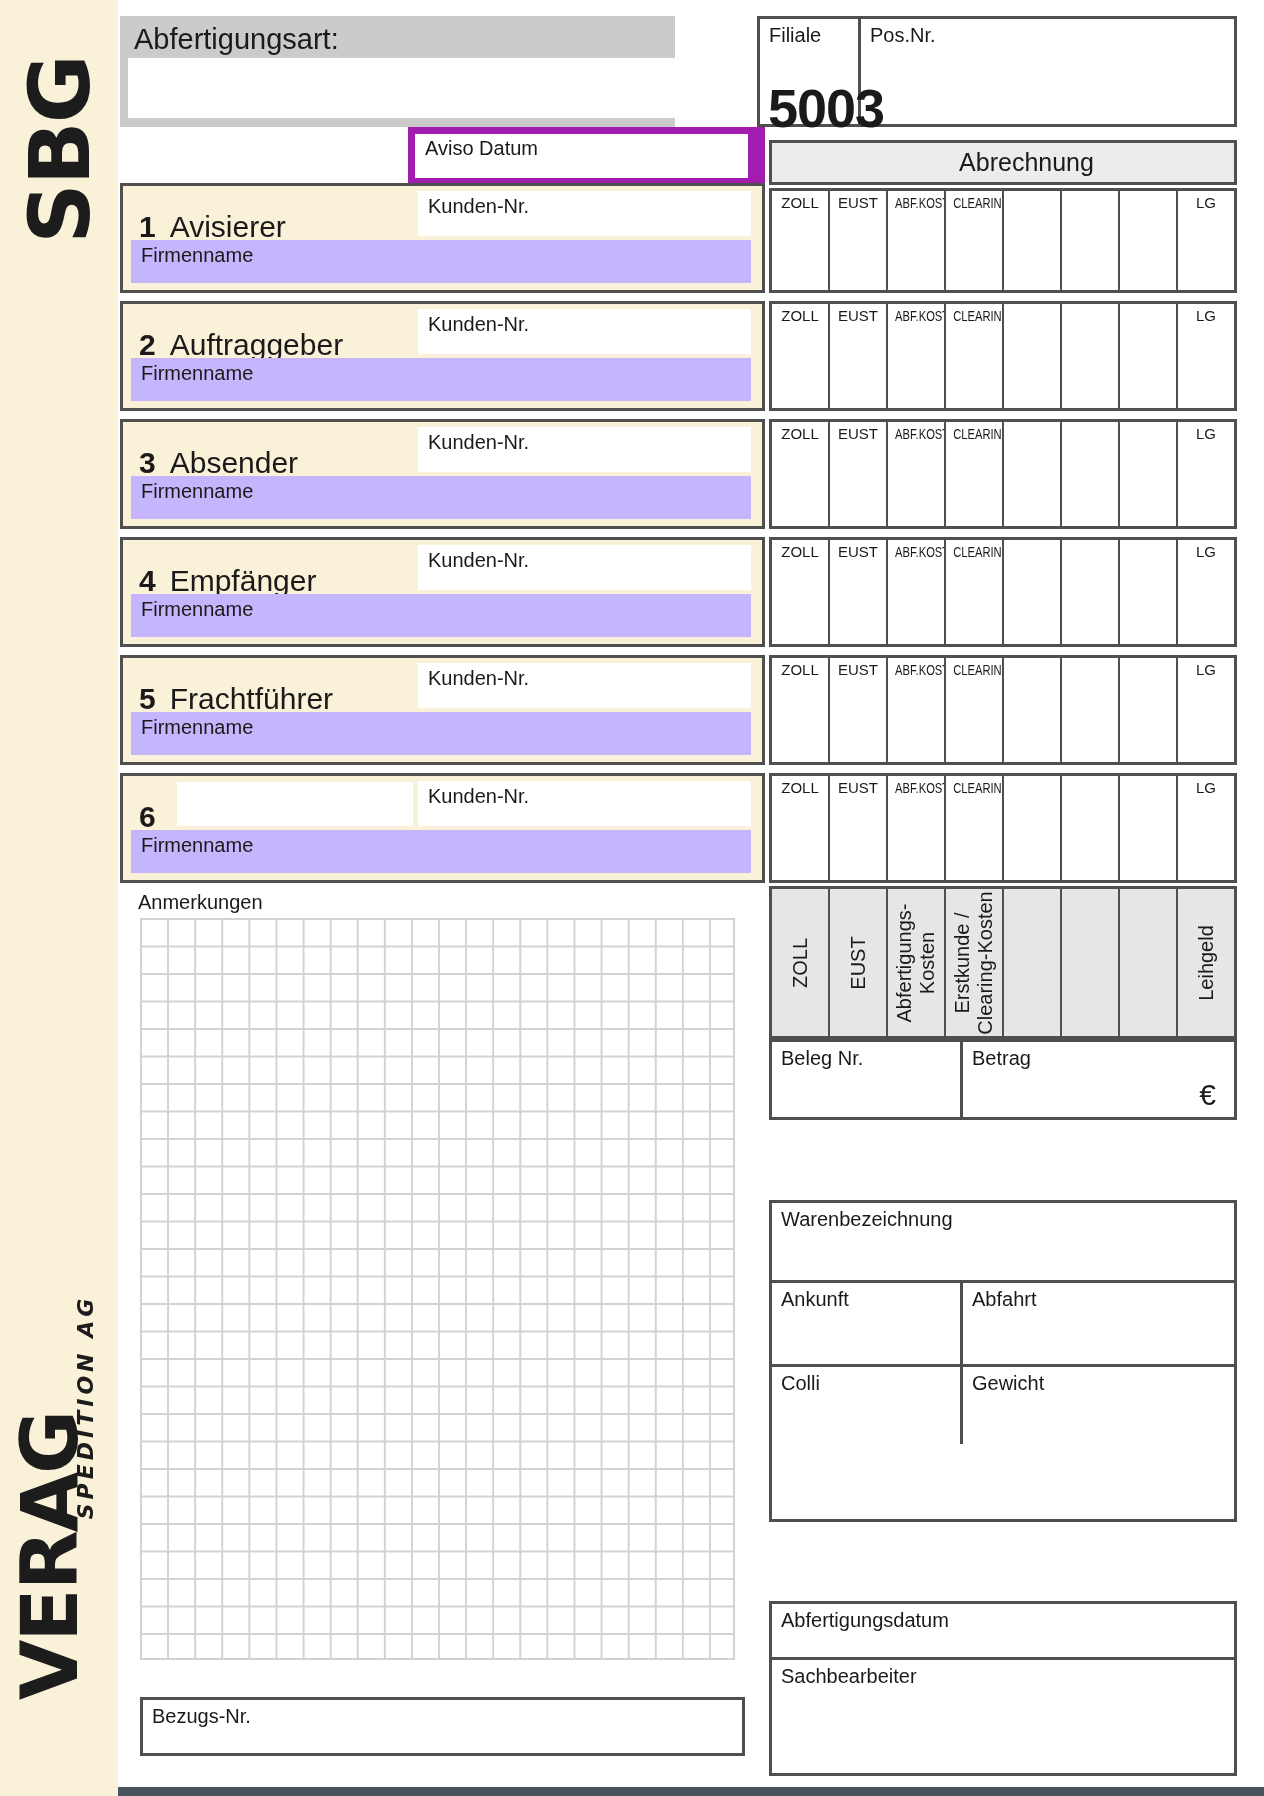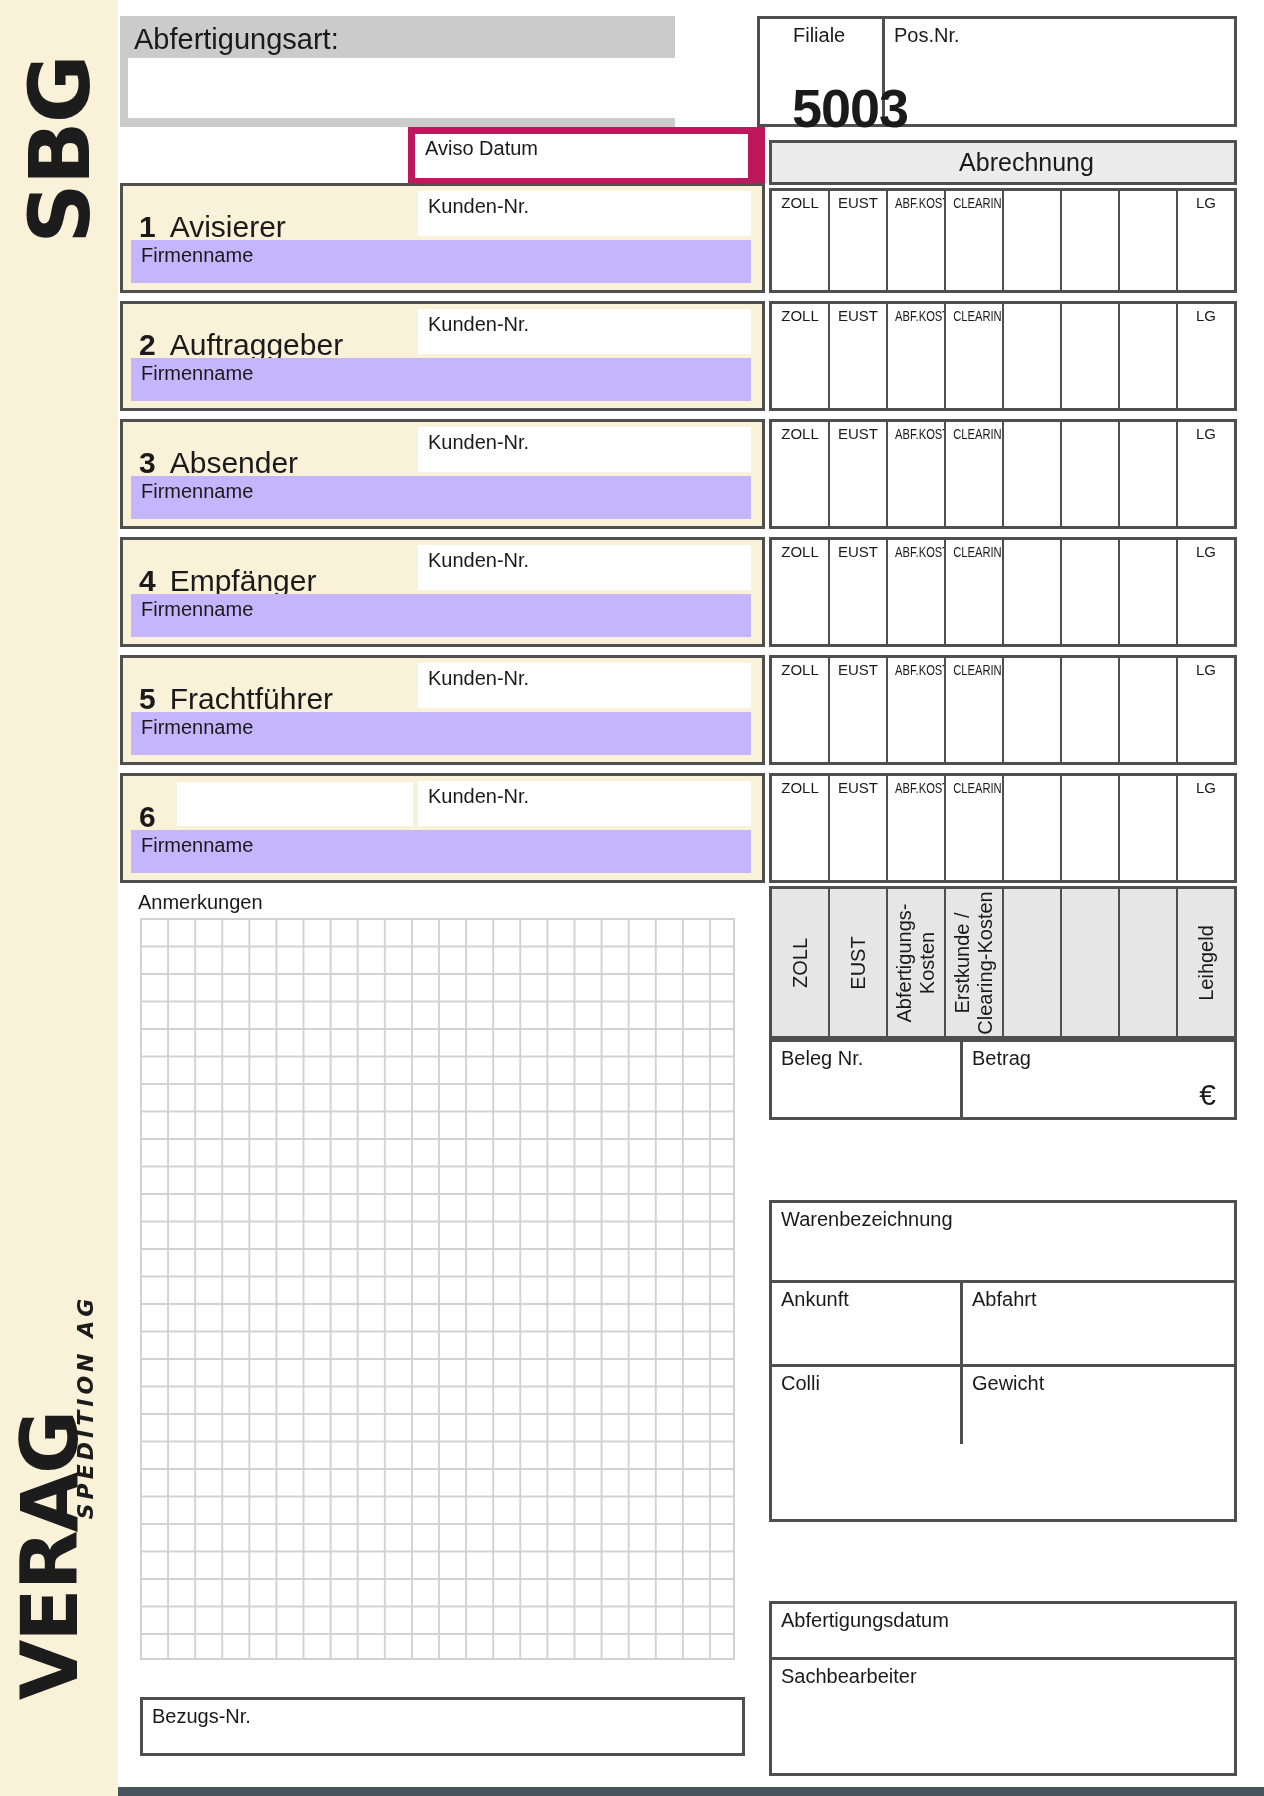--- a/index.html
+++ b/index.html
@@ -18,28 +18,28 @@
             transform:rotate(-90deg);font-family:"DejaVu Sans",sans-serif;
             font-weight:bold;font-style:italic;font-size:22px;letter-spacing:4px;
             text-align:center;color:#1c1c1c;}
 
   
   .abfert-band{position:absolute;left:120px;top:16px;width:512px;height:111px;background:#CBCBCB;padding-left:43px;}
   .abfert-label{position:absolute;left:14px;top:7px;font-size:29px;}
   .abfert-input{position:absolute;left:8px;top:42px;width:616px;height:60px;background:#ffffff;}
 
   .filiale-box{position:absolute;left:757px;top:16px;width:480px;height:111px;background:#fff;
-               border:3px solid #4f4f4f;box-sizing:border-box;display:flex;padding-left:24px;}
+               border:3px solid #4f4f4f;box-sizing:border-box;display:flex;}
   .filiale-cell{width:98px;border-right:3px solid #4f4f4f;position:relative;}
   .posnr-cell{flex:1;position:relative;}
   .small-label{position:absolute;left:9px;top:5px;font-size:20px;}
   .filiale-value{position:absolute;left:8px;top:38px;font-size:54px;font-weight:bold;letter-spacing:-1px;margin-top:20px;}
 
   
-  .aviso-block{position:absolute;left:408px;top:127px;width:357px;height:56px;background:#be185d;}
+  .aviso-block{position:absolute;left:408px;top:127px;width:357px;height:56px;background:#a21caf;}
   .aviso-input{position:absolute;left:7px;top:7px;width:333px;height:44px;background:#fff;}
   .aviso-input .inbox-label{top:3px;}
 
   
   .party{position:absolute;left:120px;width:645px;height:110px;background:#FAF1D9;
          border:3px solid #4f4f4f;box-sizing:border-box;}
   .p1{top:183px}.p2{top:301px}.p3{top:419px}.p4{top:537px}.p5{top:655px}.p6{top:773px}
   .party-title{position:absolute;left:16px;top:24px;font-size:30px;white-space:nowrap;}
   .party-num{font-weight:bold;margin-right:14px;}
   .kunden-box{position:absolute;left:295px;top:5px;width:333px;height:45px;background:#fff;}

